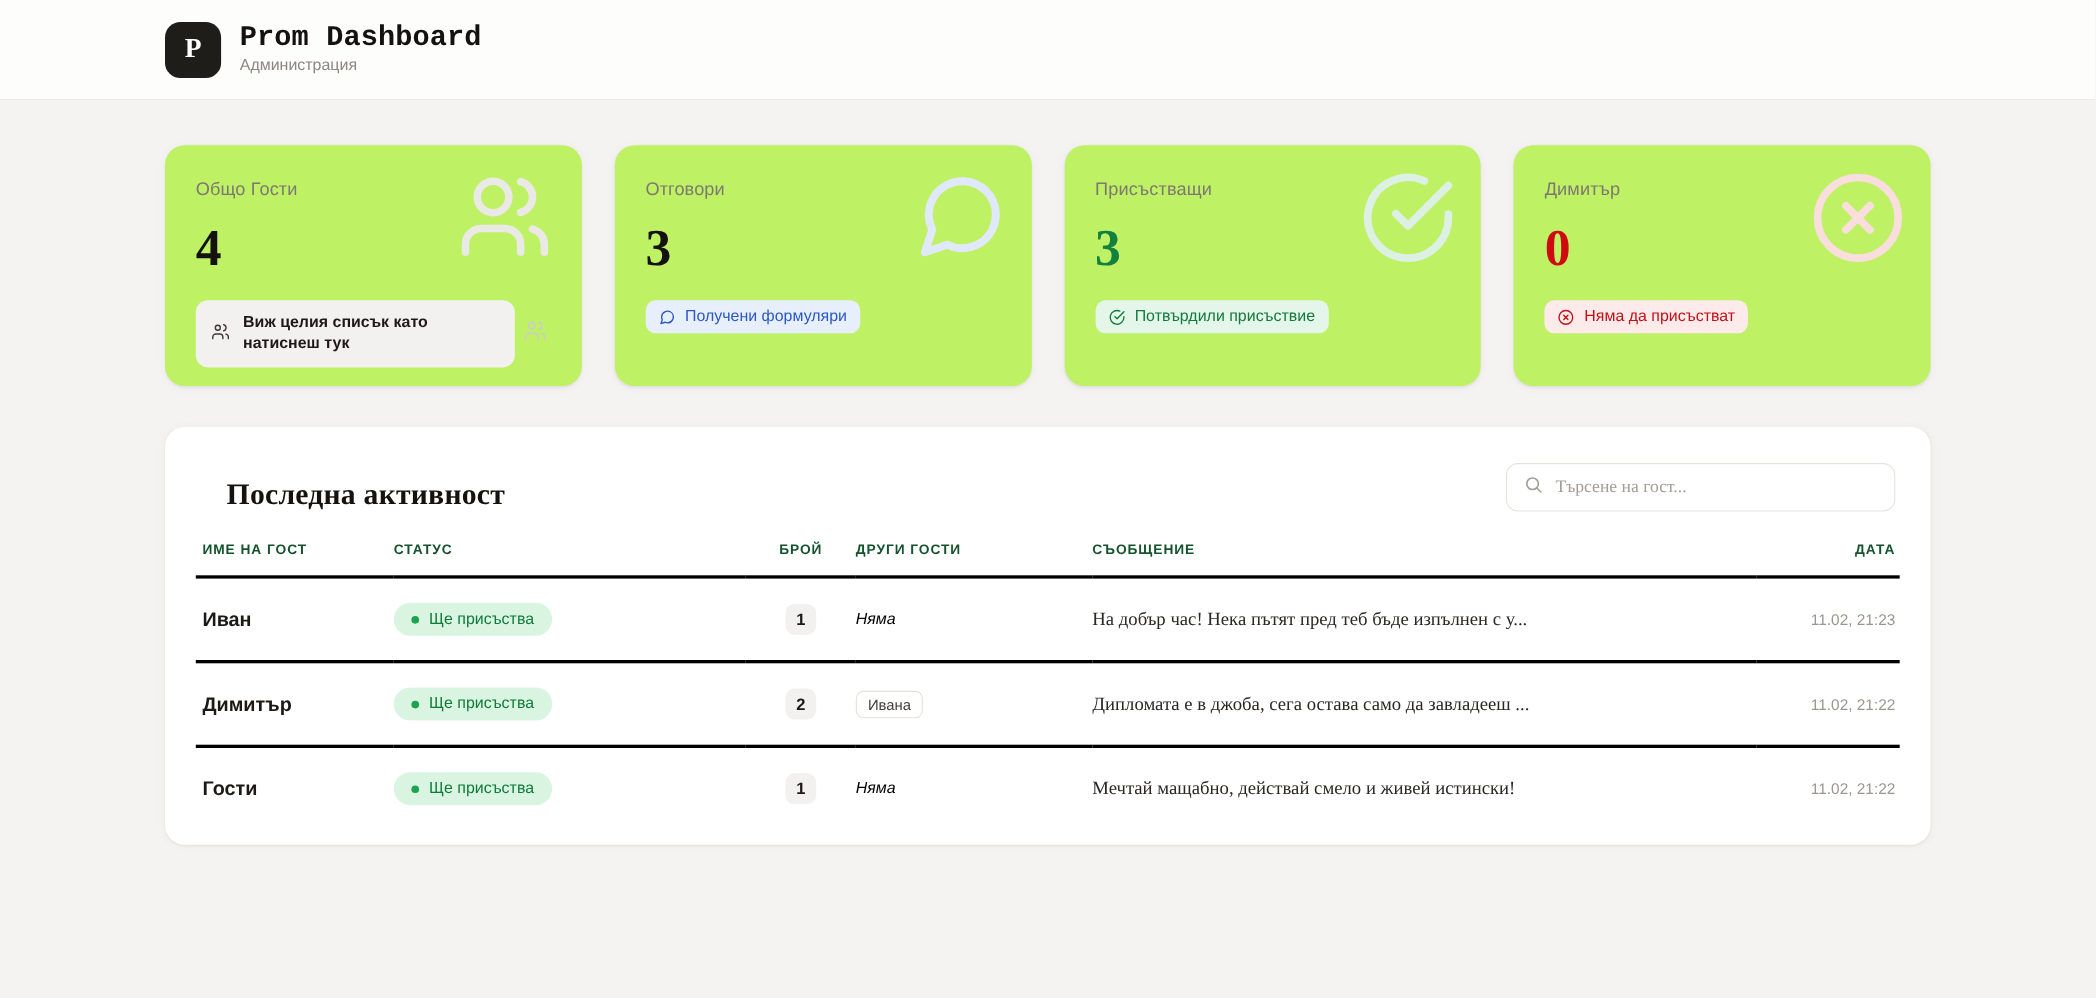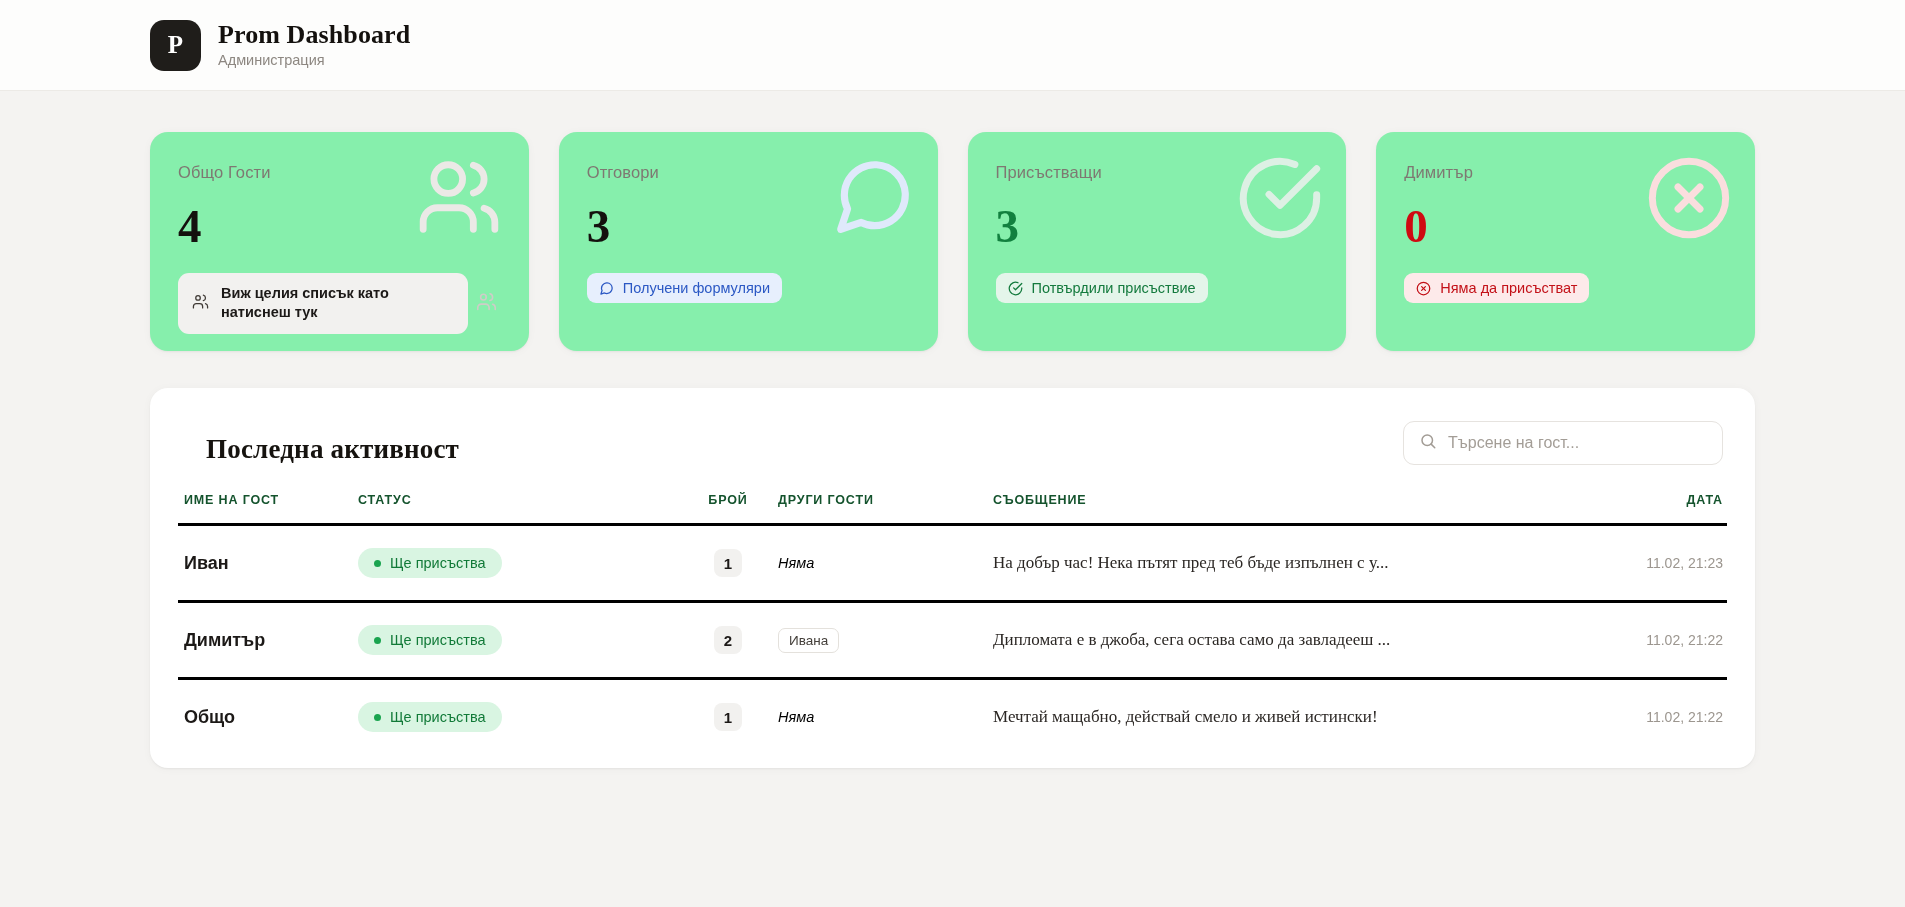--- a/index.html
+++ b/index.html
@@ -34,21 +34,21 @@
     border-radius: 14px;
     display: flex; align-items: center; justify-content: center;
     color: #fff;
     font-family: "Liberation Serif", serif;
     font-size: 25px;
     font-weight: 700;
     flex: none;
   }
   .brand-text { display: flex; flex-direction: column; justify-content: center; }
   .brand-title {
-    font-family: Liberation Serif, serif;
+    font-family: Liberation Mono, monospace;
     font-size: 26px;
     font-weight: 700;
     letter-spacing: .1px;
     color: #14110e;
     line-height: 1.14;
   }
   .brand-sub {
     font-size: 14.5px;
     color: #8d8781;
     line-height: 1.3;
@@ -71,21 +71,21 @@
   .page { padding: 41px 150px 0 150px; }
 
   
   .cards {
     display: grid;
     grid-template-columns: repeat(4, 1fr);
     gap: 30px;
   }
   .card {
     position: relative;
-    background: #86efac;
+    background: #bef264;
     border-radius: 18px;
     height: 219px;
     padding: 31px 28px 0 28px;
     overflow: hidden;
     box-shadow: 0 1px 2px rgba(26,22,18,.05), 0 1px 10px rgba(26,22,18,.035);
   }
   .card-label {
     font-size: 16.5px;
     color: #7e7872;
     letter-spacing: .1px;
@@ -168,21 +168,22 @@
   }
   .panel-title {
     font-family: "Liberation Serif", serif;
     font-size: 27px;
     font-weight: 700;
     color: #16130f;
     letter-spacing: .2px;
   }
   .search-wrap {
     position: relative;
-    width: 320px;
+    width: 354px;
+    font-family: Liberation Serif, serif;
   }
   .search-icon {
     position: absolute;
     left: 16px; top: 50%;
     transform: translateY(-50%);
     pointer-events: none;
   }
   .search-input {
     width: 100%;
     height: 44px;
@@ -470,21 +471,21 @@
           <td>
             <div class="msg-text">Дипломата е в джоба, сега остава само да завладееш ...</div>
           </td>
           <td>
             <div class="date-text">11.02, 21:22</div>
           </td>
         </tr>
 
         <tr>
           <td>
-            <span class="guest-name">Общо</span>
+            <span class="guest-name">Гости</span>
           </td>
           <td>
             <span class="status-pill">
               <span class="status-dot"></span>
               <span>Ще присъства</span>
             </span>
           </td>
           <td class="td-count">
             <span class="count-box">1</span>
           </td>

